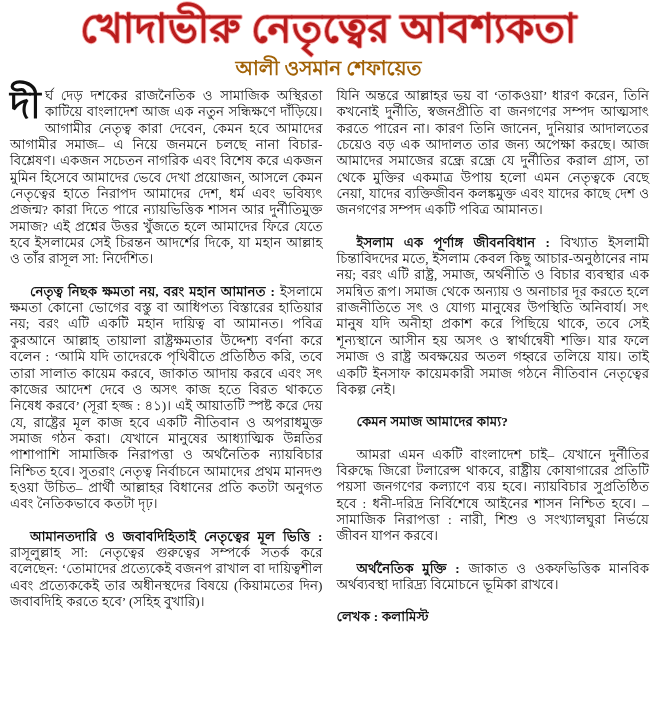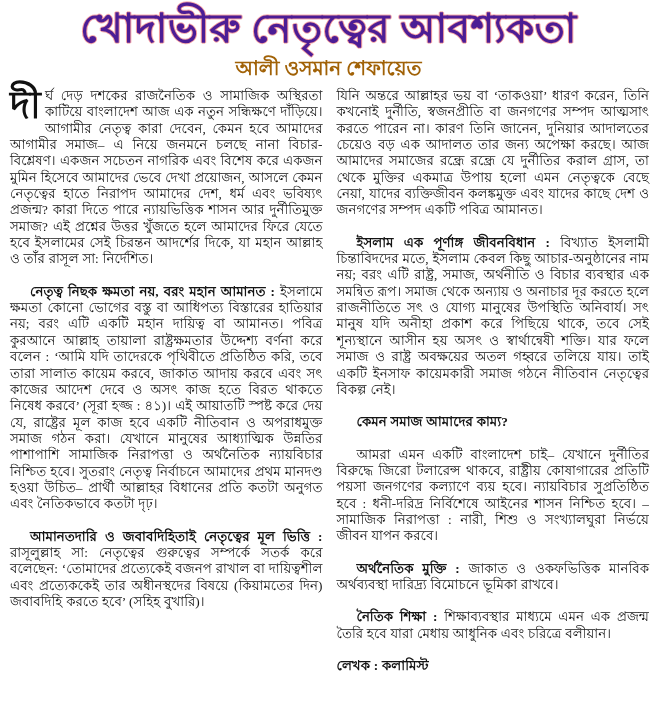--- a/index.html
+++ b/index.html
@@ -29,21 +29,21 @@
   .masthead {
     text-align: center;
     padding-top: 6px;
   }
   .headline {
     margin: 0;
     font-family: "Liberation Serif", "DejaVu Serif", serif;
     font-size: 40px;
     line-height: 46px;
     font-weight: 700;
-    color: #4c1d95;
+    color: #b91c1c;
     letter-spacing: 0.5px;
     text-shadow:
        1px 0 0 #f5a0a0,
       -1px 0 0 #f5a0a0,
        0 1px 0 #f7b3b3,
        0 -1px 0 #f7b3b3;
     white-space: nowrap;
   }
   .byline-top {
     margin: 4px 0 0 0;
@@ -138,20 +138,19 @@
       <p>যিনি অন্তরে আল্লাহর ভয় বা ‘তাকওয়া’ ধারণ করেন, তিনি কখনোই দুর্নীতি, স্বজনপ্রীতি বা জনগণের সম্পদ আত্মসাৎ করতে পারেন না। কারণ তিনি জানেন, দুনিয়ার আদালতের চেয়েও বড় এক আদালত তার জন্য অপেক্ষা করছে। আজ আমাদের সমাজের রন্ধ্রে রন্ধ্রে যে দুর্নীতির করাল গ্রাস, তা থেকে মুক্তির একমাত্র উপায় হলো এমন নেতৃত্বকে বেছে নেয়া, যাদের ব্যক্তিজীবন কলঙ্কমুক্ত এবং যাদের কাছে দেশ ও জনগণের সম্পদ একটি পবিত্র আমানত।</p>
 
       <p class="indent"><span class="sec-head">ইসলাম এক পূর্ণাঙ্গ জীবনবিধান :</span><span> বিখ্যাত ইসলামী চিন্তাবিদদের মতে, ইসলাম কেবল কিছু আচার-অনুষ্ঠানের নাম নয়; বরং এটি রাষ্ট্র, সমাজ, অর্থনীতি ও বিচার ব্যবস্থার এক সমন্বিত রূপ। সমাজ থেকে অন্যায় ও অনাচার দূর করতে হলে রাজনীতিতে সৎ ও যোগ্য মানুষের উপস্থিতি অনিবার্য। সৎ মানুষ যদি অনীহা প্রকাশ করে পিছিয়ে থাকে, তবে সেই শূন্যস্থানে আসীন হয় অসৎ ও স্বার্থান্বেষী শক্তি। যার ফলে সমাজ ও রাষ্ট্র অবক্ষয়ের অতল গহ্বরে তলিয়ে যায়। তাই একটি ইনসাফ কায়েমকারী সমাজ গঠনে নীতিবান নেতৃত্বের বিকল্প নেই।</span></p>
 
       <p class="indent"><span class="sec-head">কেমন সমাজ আমাদের কাম্য?</span></p>
 
       <p class="indent"><span>আমরা এমন একটি বাংলাদেশ চাই– যেখানে দুর্নীতির বিরুদ্ধে জিরো টলারেন্স থাকবে, রাষ্ট্রীয় কোষাগারের প্রতিটি পয়সা জনগণের কল্যাণে ব্যয় হবে। ন্যায়বিচার সুপ্রতিষ্ঠিত হবে : ধনী-দরিদ্র নির্বিশেষে আইনের শাসন নিশ্চিত হবে। – সামাজিক নিরাপত্তা : নারী, শিশু ও সংখ্যালঘুরা নির্ভয়ে জীবন যাপন করবে।</span></p>
 
       <p class="indent"><span class="sec-head">অর্থনৈতিক মুক্তি :</span><span> জাকাত ও ওকফভিত্তিক মানবিক অর্থব্যবস্থা দারিদ্র্য বিমোচনে ভূমিকা রাখবে।</span></p>
 
-      <p class="indent"><span class="sec-head">নৈতিক শিক্ষা :</span><span> শিক্ষাব্যবস্থার মাধ্যমে এমন এক প্রজন্ম তৈরি হবে যারা মেধায় আধুনিক এবং চরিত্রে বলীয়ান।</span></p>
 
       <p class="credit">লেখক : কলামিস্ট</p>
 
     </div>
 
   </div>
 </div>
 
 </body></html>

